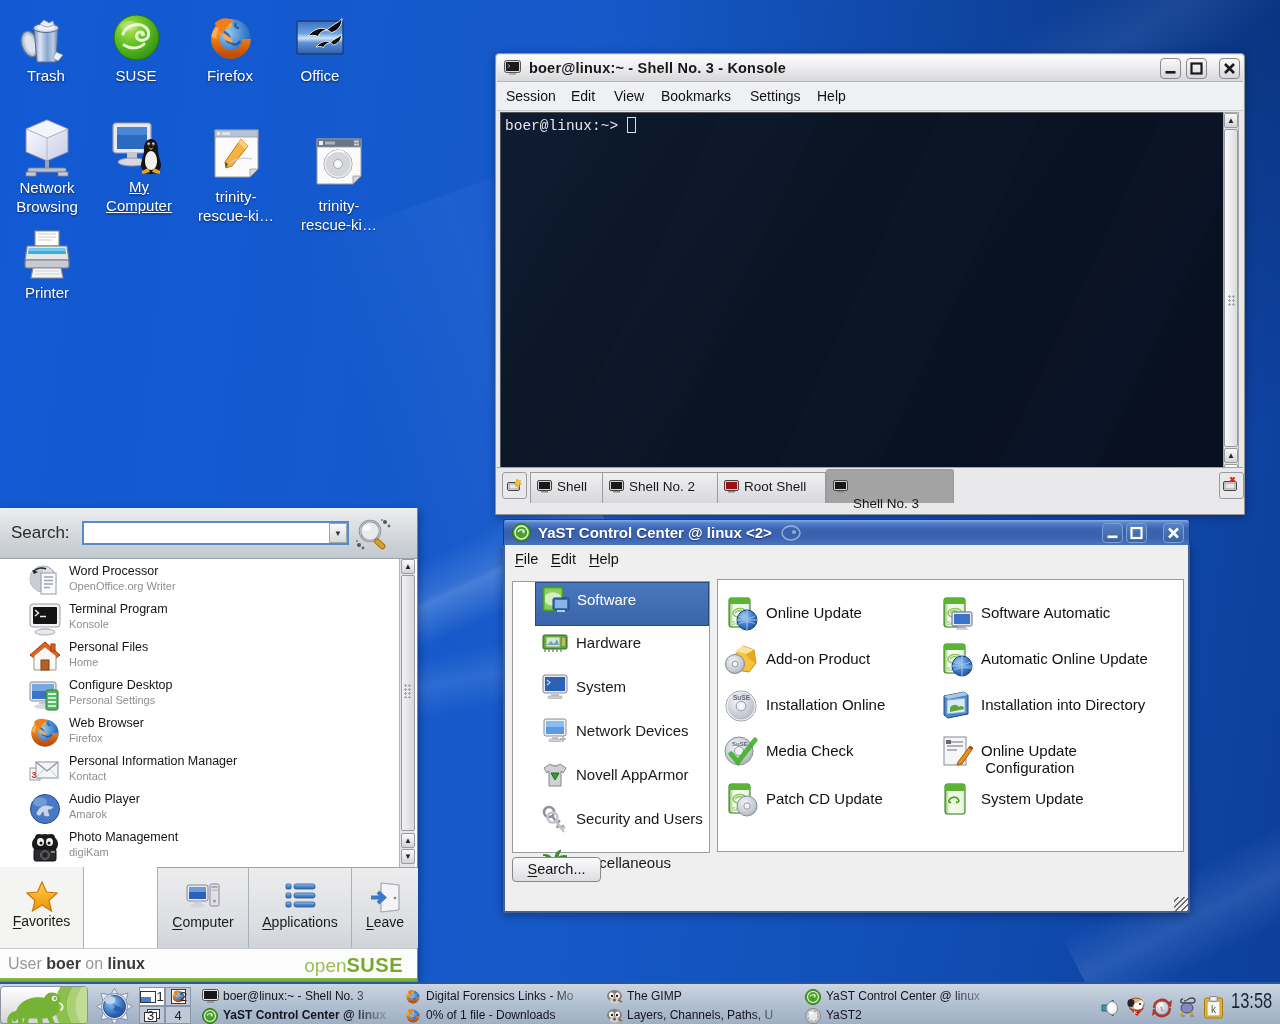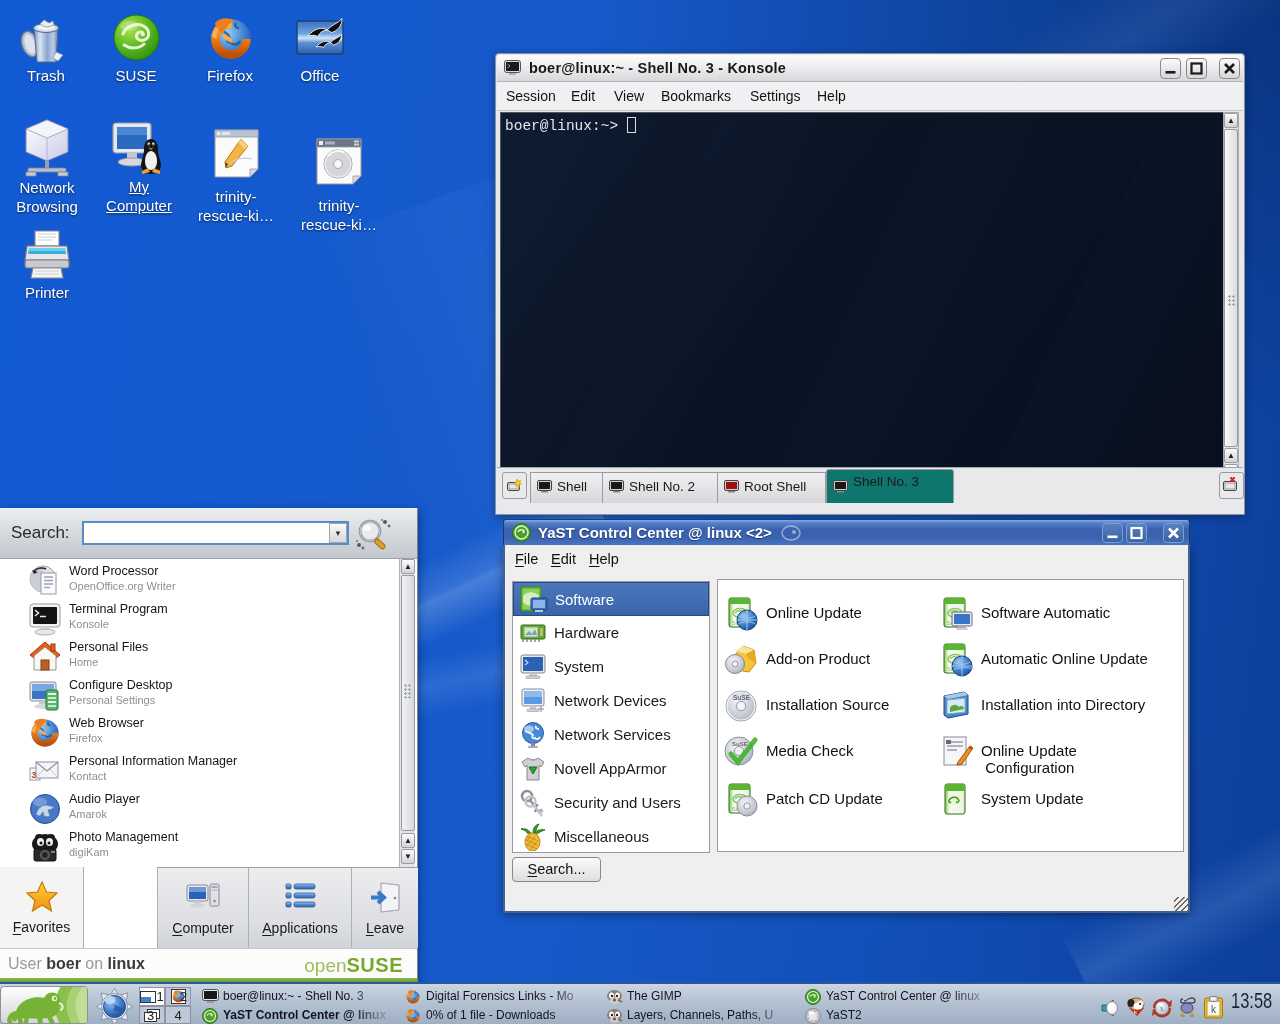--- a/index.html
+++ b/index.html
@@ -37,38 +37,38 @@
   border:1px solid #555; border-right:none; }
 #kterm .prompt { position:absolute; left:4px; top:5px; font-family:"Liberation Mono", monospace; font-size:14.5px; color:#e8e8e8; white-space:pre; }
 #kterm .cursor { position:absolute; left:126px; top:4px; width:9px; height:16px; border:1.5px solid #dcdcdc; }
 #kscroll { position:absolute; left:727px; top:58px; width:16px; height:368px; background:#e2e3e6; border:1px solid #aaa; }
 .sbtn { position:absolute; left:0px; width:14px; height:15px; background:linear-gradient(180deg,#fafafa,#d4d4d8);
   border:1px solid #9a9aa0; border-radius:2px; font-size:8px; text-align:center; line-height:14px; color:#222; }
 #kthumb { position:absolute; left:0px; top:16px; width:14px; height:318px; background:linear-gradient(90deg,#fafafa,#dcdce0); border:1px solid #9a9aa0; border-radius:2px; }
 #ktabs { position:absolute; left:1px; bottom:1px; right:1px; height:46px; background:#e9e9eb; border-top:1px solid #9aa; }
 .ktab { position:absolute; top:4px; height:31px; background:linear-gradient(180deg,#f0f0f2,#d8d8dc);
   border:1px solid #9a9aa0; border-bottom:none; font-size:13.5px; color:#1a1a1a; padding:6px 8px 0 26px; }
-.ktab.active { background:#0f766e; top:1px; height:34px; border-radius:3px 3px 0 0; padding-top:4px; }
+.ktab.active { background:#a3a3a3; top:1px; height:34px; border-radius:3px 3px 0 0; padding-top:26px; }
 .ktab svg, .tbtn svg { position:absolute; left:6px; top:7px; }
 .ktab.active svg { top:10px; }
 .tbtn { position:absolute; width:25px; height:27px; top:4px; background:#e9e9eb; border:1px solid #9a9aa0; border-radius:3px; }
 
 #yast { left:503px; top:545px; width:687px; height:368px; background:#efefef;
   border:2px solid #44618f; border-top:none; border-radius:0 0 2px 2px; box-shadow:0 2px 10px rgba(0,0,20,0.4); }
 #ytitle { position:absolute; left:-2px; top:-26px; width:687px; height:26px;
   background:linear-gradient(180deg,#85abe6 0%,#5580c8 12%,#3a62ae 38%,#3a62ae 68%,#4a74c0 100%);
   border-radius:3px 3px 0 0; border:1px solid #1e3c6e; border-bottom:none; }
 #ytitle .ttext { position:absolute; left:34px; top:4px; font-size:15px; font-weight:bold; color:#fff; text-shadow:0 1px 1px rgba(0,0,40,0.5); }
 .ybtn { position:absolute; top:3px; width:21px; height:20px; border:1px solid #7aa0d8; border-radius:4px;
   background:linear-gradient(180deg,#5680c0,#3a62a4); color:#fff; text-align:center; line-height:18px; font-size:12px; font-weight:bold; }
 #ymenu { position:absolute; left:0; top:0; width:100%; height:29px; background:#efefef; font-size:14.5px; color:#111; }
 #ymenu span { position:absolute; top:6px; }
 #ymenu u, #ysearch u { text-decoration:underline; text-underline-offset:2px; }
 #ylist { position:absolute; left:7px; top:36px; width:198px; height:272px; background:#fff; border:1px solid #9a9aa2; }
-.yli { position:relative; height:34px; font-size:15px; color:#1a1a1a; }
+.yli { position:relative; height:44px; font-size:15px; color:#1a1a1a;margin-left:22px; }
 .yli svg { position:absolute; left:5px; top:3px; }
 .yli .t { position:absolute; left:41px; top:8px; }
 .yli.sel { background:linear-gradient(180deg,#4a78bc,#3a64aa); color:#fff; border:1px solid #2a4a80; }
 #ysearch { position:absolute; left:7px; top:312px; width:89px; height:25px; background:linear-gradient(180deg,#fbfbfb,#dedee2);
   border:1px solid #888; border-radius:4px; font-size:14.5px; color:#111; text-align:center; line-height:23px; }
 #ygrid { position:absolute; left:212px; top:34px; width:467px; height:273px; background:#fff; border:1px solid #9a9aa2; }
 .gi { position:absolute; font-size:15px; color:#111; }
 .gi svg { position:absolute; left:0; top:0; }
 .gi .t { position:absolute; left:43px; top:8px; white-space:pre; }
 #ygrip { position:absolute; right:0px; bottom:0px; width:14px; height:14px;
@@ -86,21 +86,21 @@
 .ki svg { position:absolute; left:28px; top:2px; }
 .ki .t1 { position:absolute; left:69px; top:2px; font-size:12.5px; color:#141414; }
 .ki .t2 { position:absolute; left:69px; top:18px; font-size:11px; color:#8e8e8e; }
 #kscroll2 { position:absolute; left:399px; top:51px; width:16px; height:308px; background:#e2e4e7; border-left:1px solid #b0b4ba; }
 #kscroll2 .sbtn { left:1px; }
 #ktabs2 { position:absolute; left:0; top:359px; width:100%; height:81px; }
 .ktab2 { position:absolute; top:0; height:81px; background:linear-gradient(180deg,#ededee 0%,#dcdee2 70%,#d0d3d8 100%);
   border-top:1px solid #99a0a8; border-left:1px solid #aab0b8; text-align:center; font-size:14px; color:#1a1a1a; }
 .ktab2.active { background:#f4f4f2; border-top:none; border-left:none; border-right:1px solid #aab0b8; height:83px; }
 .ktab2 svg { display:block; margin:14px auto 0; }
-.ktab2 .lb { margin-top:7px; }
+.ktab2 .lb { margin-top:1px; }
 .ktab2 u { text-decoration:underline; text-underline-offset:2px; }
 #kuser { position:absolute; left:0; top:440px; width:100%; height:30px; background:#fcfcfc; border-top:1px solid #c8ccd2; }
 #kuser .ut { position:absolute; left:8px; top:6px; font-size:16px; color:#999; }
 #kuser .ut b { color:#3a3a3a; }
 #kgreen { position:absolute; left:0; top:470px; width:100%; height:4px; background:linear-gradient(180deg,#8cc04a,#6a9c2e); }
 #oslogo { position:absolute; right:14px; top:5px; font-size:19px; color:#9cbe56; }
 #oslogo b { color:#7aa82c; font-size:20px; letter-spacing:0.5px; }
 
 #kicker { position:absolute; left:0; top:982px; width:1280px; height:42px;
   background:linear-gradient(180deg,#cdd6e2 0%,#b4c2d2 45%,#9fb0c4 100%);
@@ -444,30 +444,20 @@
           <rect x="6" y="4" width="18" height="13" fill="#5a9ae0"></rect>
           <rect x="6" y="4" width="18" height="6" fill="#8abcf0"></rect>
           <rect x="12" y="19" width="6" height="3" fill="#c8c8d0"></rect>
           <rect x="9" y="22" width="12" height="2.5" rx="1" fill="#d4d4dc" stroke="#999" stroke-width="0.6"></rect>
           <path d="M20 22 h6 M23 19 v6" stroke="#aab" stroke-width="1.5"></path>
         </svg>
         <div class="t">Network Devices</div>
       </div>
   <div class="yli">
         <svg width="30" height="28" viewBox="0 0 30 28">
-          <circle cx="15" cy="12" r="10.5" fill="#4888d8" stroke="#2a5aa0"></circle>
-          <ellipse cx="11" cy="8" rx="5" ry="3.5" fill="#a8c8f0"></ellipse>
-          <path d="M7 10 c3 2 6 1 8 4 c-2 2 0 4 2 3 c1 2 4 1 5-1 M18 5 c-1 2 1 3 3 3" stroke="#e8f2fc" stroke-width="2" fill="none"></path>
-          <rect x="13" y="22" width="4" height="3" fill="#889"></rect>
-          <rect x="10" y="25" width="10" height="2" rx="1" fill="#aab"></rect>
-        </svg>
-        <div class="t">Network Services</div>
-      </div>
-  <div class="yli">
-        <svg width="30" height="28" viewBox="0 0 30 28">
           <path d="M10 3 L4 7 L7 12 L9 10 L9 25 L21 25 L21 10 L23 12 L26 7 L20 3 C18 5 12 5 10 3 z" fill="#d0d0d6" stroke="#888"></path>
           <path d="M10 3 C12 5 18 5 20 3 C18 7 12 7 10 3z" fill="#a8a8b0"></path>
           <path d="M11 12 L19 12 L15 19 Z" fill="#30a030" stroke="#187018"></path>
         </svg>
         <div class="t">Novell AppArmor</div>
       </div>
   <div class="yli">
         <svg width="30" height="28" viewBox="0 0 30 28">
           <circle cx="9" cy="7" r="5" fill="none" stroke="#90909c" stroke-width="2.6"></circle>
           <path d="M12 11 L21 23 M21 23 l3-2.5 M17 18 l3-2.5 M19 20.5 l-2.5 2" stroke="#90909c" stroke-width="2.4" fill="none"></path>
@@ -557,21 +547,21 @@
         <div class="t">Automatic Online Update</div>
       </div>
   <div class="gi" style="left:5px;top:108px;">
         <svg width="36" height="36" viewBox="0 0 36 36">
           <circle cx="18" cy="18" r="15" fill="url(#cdg)" stroke="#8890a0"></circle>
           <circle cx="18" cy="18" r="14" fill="none" stroke="#f4f6fa" stroke-width="1.2"></circle>
           <circle cx="18" cy="18" r="4.8" fill="#eef0f4" stroke="#99a"></circle>
           <circle cx="18" cy="18" r="2" fill="#fbfbfd"></circle>
           <text x="10" y="12" font-size="6.5" font-weight="bold" fill="#667" font-family="Liberation Sans">SuSE</text>
         </svg>
-        <div class="t">Installation Source</div>
+        <div class="t">Installation Online</div>
       </div>
   <div class="gi" style="left:220px;top:108px;">
         <svg width="36" height="36" viewBox="0 0 36 36">
           <path d="M6 8 L26 4 L30 7 L30 26 L10 30 L6 27 Z" fill="#4888c8" stroke="#1a4a88"></path>
           <path d="M6 8 L26 4 L30 7 L10 11 Z" fill="#a8c8e8"></path>
           <rect x="9" y="12" width="18" height="14" fill="#d8eaf8" stroke="#88a8c8" transform="skewY(-6)" transform-origin="9 12"></rect>
           <path d="M12 20 c2-4 7-4 9-1 c2-2 5-1 5 2 l-14 3z" fill="#58a838"></path>
         </svg>
         <div class="t">Installation into Directory</div>
       </div>

